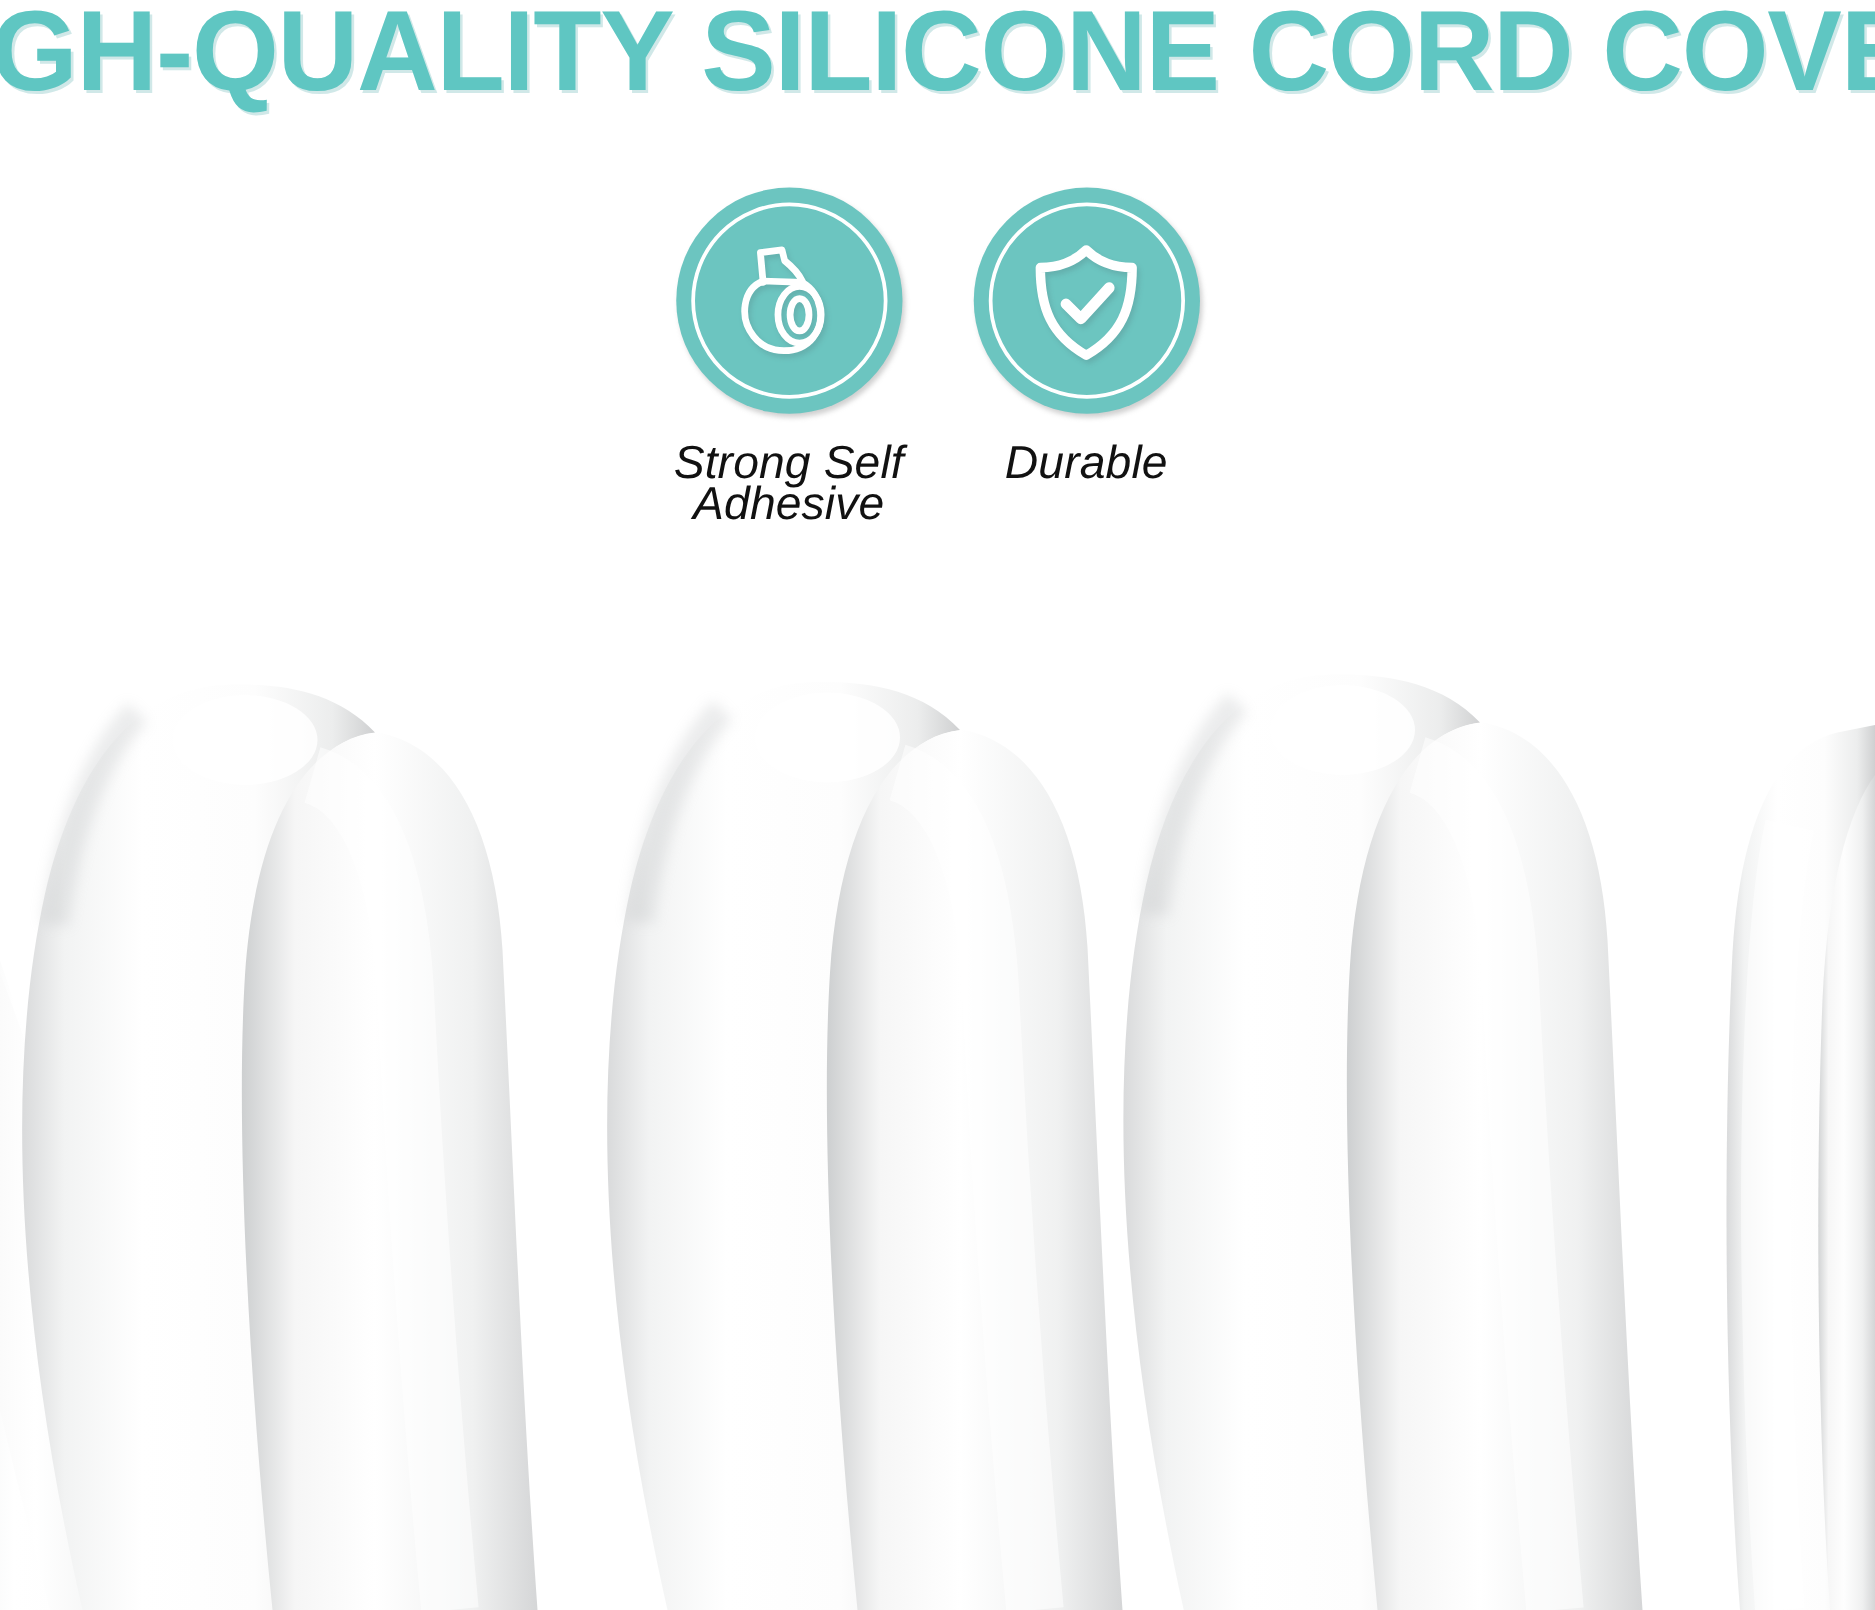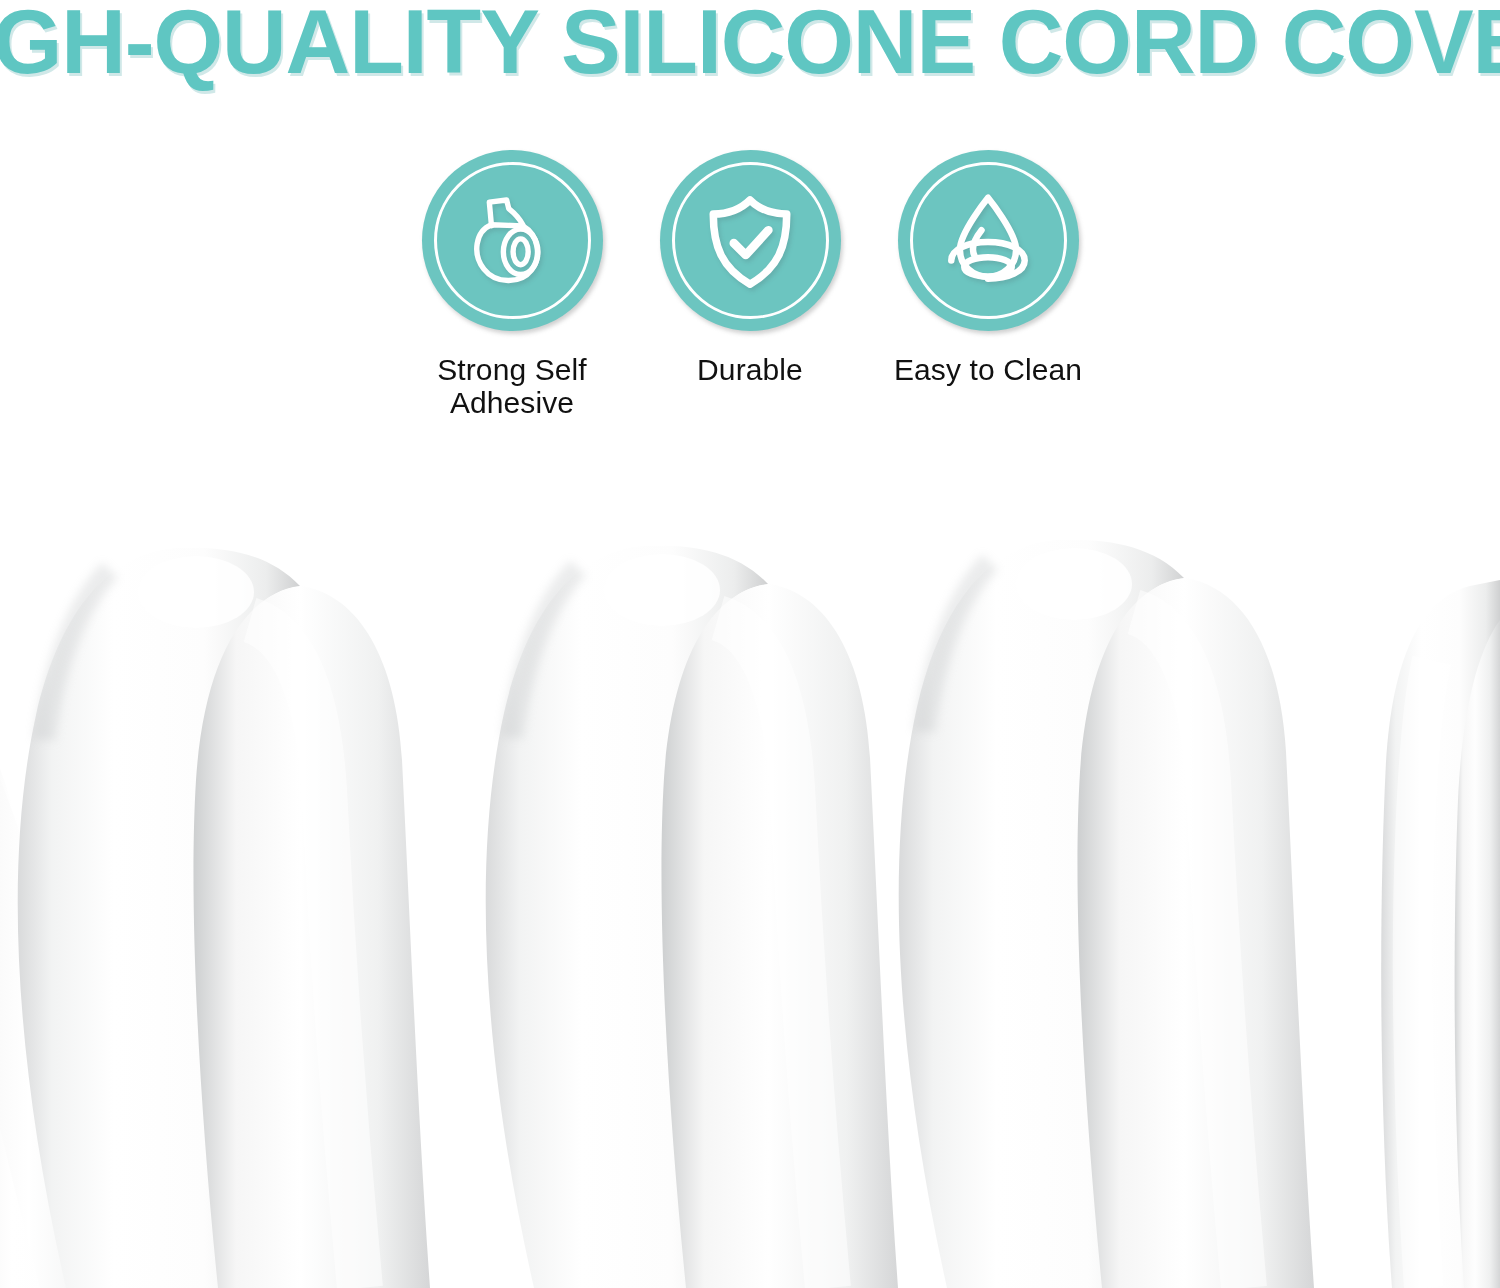--- a/index.html
+++ b/index.html
@@ -54,26 +54,27 @@
   }
   .badge svg{
     position:relative;
     width:108px;height:108px;
     display:block;
     filter:drop-shadow(2px 3px 2px rgba(90,150,150,.45));
   }
   .feature-label{
     margin-top:22px;
     font-family:"Liberation Sans", sans-serif;
-    font-size:30px;
+    font-size:37px;
     line-height:33px;
     color:#111111;
     text-align:center;
     white-space:pre-line;
     letter-spacing:.1px;
+    font-style:italic;
   }
 
   
   .product{
     position:absolute;left:0;top:500px;width:1500px;height:788px;
     background:#ffffff;
     overflow:hidden;
   }
   .product svg{display:block;width:1500px;height:788px;}
 </style>
@@ -108,33 +109,20 @@
     <div class="badge">
       <svg viewBox="0 0 100 100">
         <path d="M50 12 C60 22 72 25 84 25 C84 55 76 75 50 90 C24 75 16 55 16 25
                  C28 25 40 22 50 12 Z" fill="none" stroke="#ffffff" stroke-width="7" stroke-linejoin="round"></path>
         <path d="M35 52 L46 63 L67 40" fill="none" stroke="#ffffff" stroke-width="8" stroke-linecap="round" stroke-linejoin="round"></path>
       </svg>
     </div>
     <div class="feature-label">Durable</div>
   </div>
 
-  <div class="feature">
-    <div class="badge">
-      <svg viewBox="0 0 100 100">
-        <g fill="none" stroke="#ffffff" stroke-width="6" stroke-linecap="round" stroke-linejoin="round">
-          <path d="M50 10 C50 10 24 42 24 58 C24 73 36 83 50 83 C64 83 76 73 76 58 C76 42 50 10 50 10 Z"></path>
-          <path d="M44 40 C36 50 34 58 38 65"></path>
-          <ellipse cx="50" cy="74" rx="22" ry="9"></ellipse>
-          <path d="M16 68 C16 58 31 51 50 51 C69 51 84 58 84 68 C84 78 69 85 50 85"></path>
-        </g>
-      </svg>
-    </div>
-    <div class="feature-label">Easy to Clean</div>
-  </div>
 
 </div>
 
 <div class="product">
   <svg viewBox="0 0 1500 788">
     <defs>
 
       <linearGradient id="tubeW" x1="0" y1="0" x2="1" y2="0">
         <stop offset="0" stop-color="#d9dadb"></stop>
         <stop offset="0.12" stop-color="#f2f3f3"></stop>

